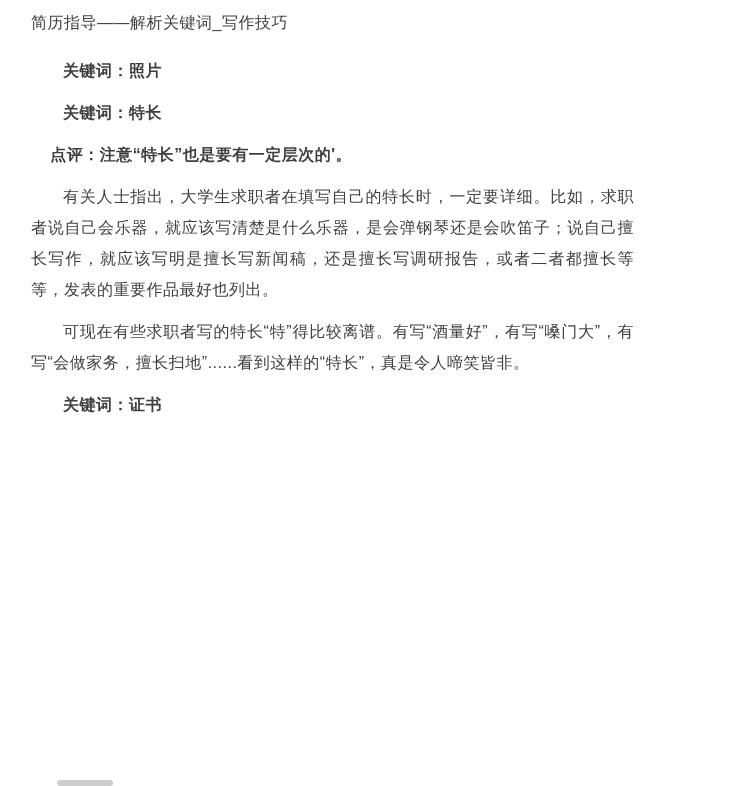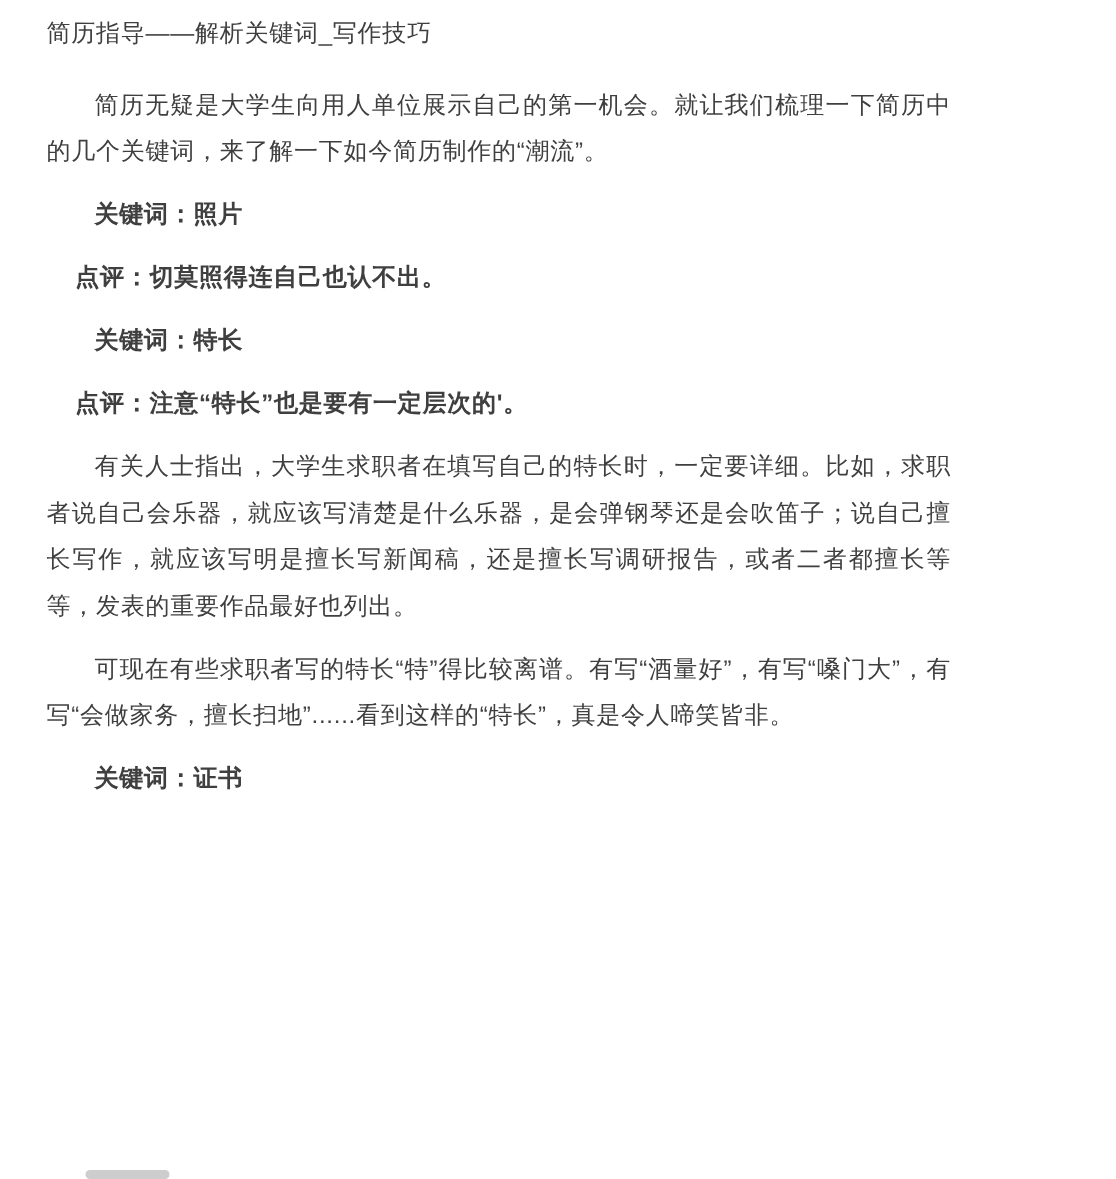--- a/index.html
+++ b/index.html
@@ -37,23 +37,21 @@
     height: 6px;
     border-radius: 3px;
   }
 </style>
 </head>
 <body style="background: rgb(255, 255, 255);">
 
 <div class="article" style="color: rgb(63, 63, 63);">
   <h1 class="page-title">简历指导——解析关键词_写作技巧</h1>
   <div>
-      <p class="paragraph">简历无疑是大学生向用人单位展示自己的第一机会。就让我们梳理一下简历中的几个关键词，来了解一下如今简历制作的“潮流”。</p>
       <p class="keyword">关键词：照片</p>
-      <p class="comment">点评：切莫照得连自己也认不出。</p>
       <p class="keyword">关键词：特长</p>
       <p class="comment">点评：注意“特长”也是要有一定层次的'。</p>
       <p class="paragraph">有关人士指出，大学生求职者在填写自己的特长时，一定要详细。比如，求职者说自己会乐器，就应该写清楚是什么乐器，是会弹钢琴还是会吹笛子；说自己擅长写作，就应该写明是擅长写新闻稿，还是擅长写调研报告，或者二者都擅长等等，发表的重要作品最好也列出。</p>
       <p class="paragraph">可现在有些求职者写的特长“特”得比较离谱。有写“酒量好”，有写“嗓门大”，有写“会做家务，擅长扫地”......看到这样的“特长”，真是令人啼笑皆非。</p>
       <p class="keyword">关键词：证书</p>
     </div>
 </div>
 
 <div class="hscrollbar-thumb" style="background: rgb(205, 205, 205);"></div>
 

